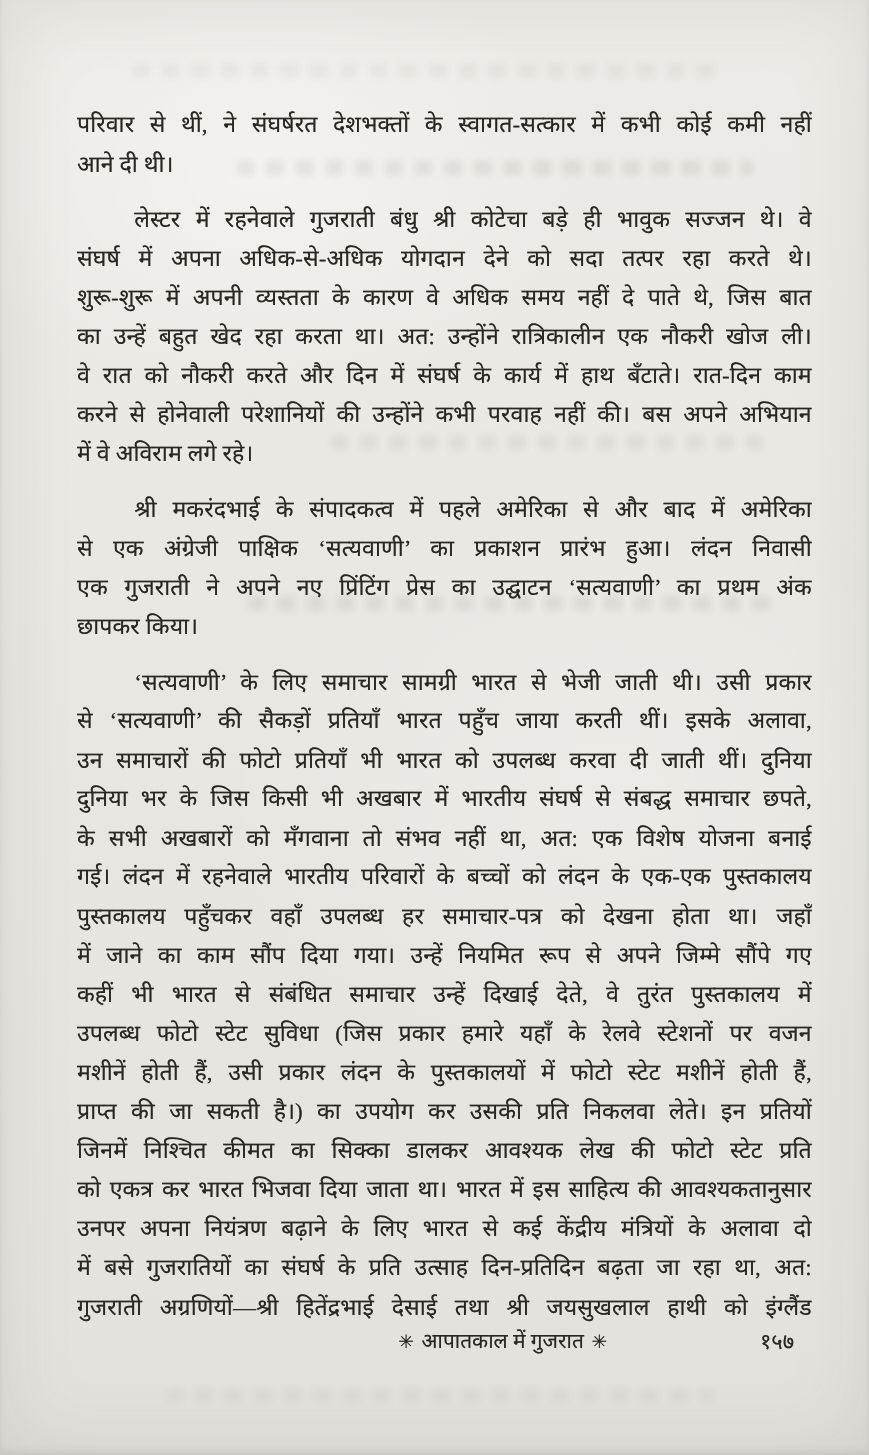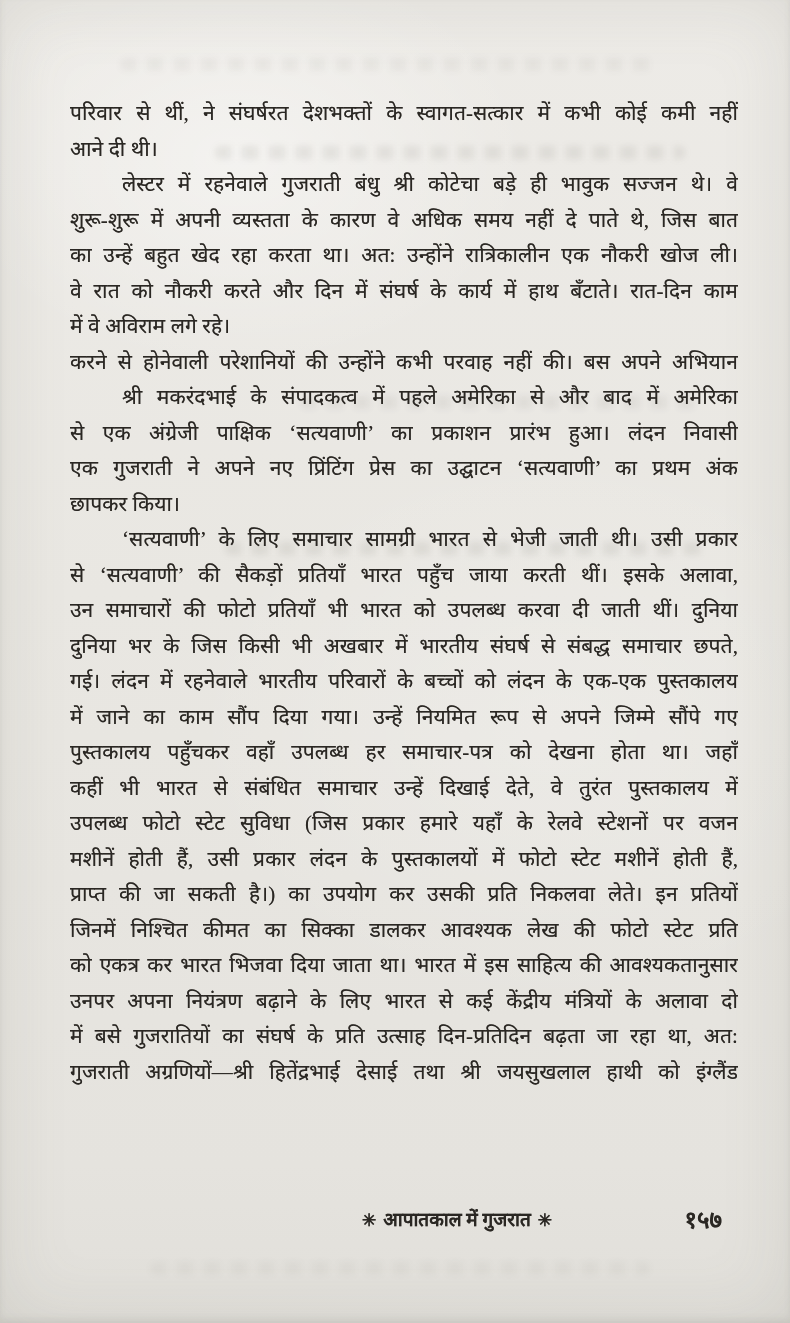--- a/index.html
+++ b/index.html
@@ -37,48 +37,47 @@
   .line {
     height: 35.5px;
     line-height: 35.5px;
     max-height: 35.5px;
     overflow: hidden;
     text-align: justify;
     text-align-last: justify;
     letter-spacing: 0.1px;
     text-shadow: 0 0 0.6px rgba(42,39,35,0.55);
   }
-  .line.indent { padding-left: 52px; }
+  .line.indent { padding-left: 52px; margin-top: 15px; }
   .line.last  { text-align: right; text-align-last: left; }
   .footer {
     position: absolute;
     left: 0;
     top: 1205px;
     width: 790px;
     height: 34px;
     color: var(--ink);
     font-size: 19px;
-    font-weight: bold;
   }
   .footer-title {
     position: absolute;
     left: 457px;
     top: 0;
     transform: translateX(-50%);
     white-space: nowrap;
     line-height: 30px;
     text-shadow: 0 0 0.5px rgba(42,39,35,0.5);
   }
   .footer-ornament { font-size: 17px; padding: 0 7px; }
   .page-number {
     position: absolute;
     right: 68px;
     top: 0;
     line-height: 30px;
-    font-size: 24px;
+    font-size: 20px;
     text-shadow: 0 0 0.5px rgba(42,39,35,0.5);
   }
   
   .bleed {
     position: absolute;
     height: 13px;
     filter: blur(3px);
     background: repeating-linear-gradient(90deg,
       rgba(104,100,92,0.10) 0 16px, rgba(104,100,92,0.0) 16px 27px);
     border-radius: 6px;
@@ -98,36 +97,38 @@
   <div class="bleed b4"></div>
   <div class="bleed b1"></div>
   <div class="bleed b2"></div>
   <div class="bleed b3"></div>
   <div class="bleed b5"></div>
 
   <div class="body-text">
       <div class="line">परिवार से थीं, ने संघर्षरत देशभक्तों के स्वागत-सत्कार में कभी कोई कमी नहीं</div>
       <div class="line last">आने दी थी।</div>
       <div class="line indent">लेस्टर में रहनेवाले गुजराती बंधु श्री कोटेचा बड़े ही भावुक सज्जन थे। वे</div>
+      <div class="line">संघर्ष में अपना अधिक-से-अधिक योगदान देने को सदा तत्पर रहा करते थे।</div>
       <div class="line">शुरू-शुरू में अपनी व्यस्तता के कारण वे अधिक समय नहीं दे पाते थे, जिस बात</div>
       <div class="line">का उन्हें बहुत खेद रहा करता था। अत: उन्होंने रात्रिकालीन एक नौकरी खोज ली।</div>
       <div class="line">वे रात को नौकरी करते और दिन में संघर्ष के कार्य में हाथ बँटाते। रात-दिन काम</div>
+      <div class="line">करने से होनेवाली परेशानियों की उन्होंने कभी परवाह नहीं की। बस अपने अभियान</div>
       <div class="line last">में वे अविराम लगे रहे।</div>
-      <div class="line">करने से होनेवाली परेशानियों की उन्होंने कभी परवाह नहीं की। बस अपने अभियान</div>
       <div class="line indent">श्री मकरंदभाई के संपादकत्व में पहले अमेरिका से और बाद में अमेरिका</div>
       <div class="line">से एक अंग्रेजी पाक्षिक ‘सत्यवाणी’ का प्रकाशन प्रारंभ हुआ। लंदन निवासी</div>
       <div class="line">एक गुजराती ने अपने नए प्रिंटिंग प्रेस का उद्घाटन ‘सत्यवाणी’ का प्रथम अंक</div>
       <div class="line last">छापकर किया।</div>
       <div class="line indent">‘सत्यवाणी’ के लिए समाचार सामग्री भारत से भेजी जाती थी। उसी प्रकार</div>
       <div class="line">से ‘सत्यवाणी’ की सैकड़ों प्रतियाँ भारत पहुँच जाया करती थीं। इसके अलावा,</div>
       <div class="line">उन समाचारों की फोटो प्रतियाँ भी भारत को उपलब्ध करवा दी जाती थीं। दुनिया</div>
       <div class="line">दुनिया भर के जिस किसी भी अखबार में भारतीय संघर्ष से संबद्ध समाचार छपते,</div>
+      <div class="line">के सभी अखबारों को मँगवाना तो संभव नहीं था, अत: एक विशेष योजना बनाई</div>
       <div class="line">गई। लंदन में रहनेवाले भारतीय परिवारों के बच्चों को लंदन के एक-एक पुस्तकालय</div>
+      <div class="line">पुस्तकालय पहुँचकर वहाँ उपलब्ध हर समाचार-पत्र को देखना होता था। जहाँ</div>
       <div class="line">में जाने का काम सौंप दिया गया। उन्हें नियमित रूप से अपने जिम्मे सौंपे गए</div>
-      <div class="line">पुस्तकालय पहुँचकर वहाँ उपलब्ध हर समाचार-पत्र को देखना होता था। जहाँ</div>
       <div class="line">कहीं भी भारत से संबंधित समाचार उन्हें दिखाई देते, वे तुरंत पुस्तकालय में</div>
       <div class="line">उपलब्ध फोटो स्टेट सुविधा (जिस प्रकार हमारे यहाँ के रेलवे स्टेशनों पर वजन</div>
       <div class="line">मशीनें होती हैं, उसी प्रकार लंदन के पुस्तकालयों में फोटो स्टेट मशीनें होती हैं,</div>
       <div class="line">प्राप्त की जा सकती है।) का उपयोग कर उसकी प्रति निकलवा लेते। इन प्रतियों</div>
       <div class="line">जिनमें निश्चित कीमत का सिक्का डालकर आवश्यक लेख की फोटो स्टेट प्रति</div>
       <div class="line">को एकत्र कर भारत भिजवा दिया जाता था। भारत में इस साहित्य की आवश्यकतानुसार</div>
       <div class="line">उनपर अपना नियंत्रण बढ़ाने के लिए भारत से कई केंद्रीय मंत्रियों के अलावा दो</div>
       <div class="line">में बसे गुजरातियों का संघर्ष के प्रति उत्साह दिन-प्रतिदिन बढ़ता जा रहा था, अत:</div>
       <div class="line">गुजराती अग्रणियों—श्री हितेंद्रभाई देसाई तथा श्री जयसुखलाल हाथी को इंग्लैंड</div>
     </div>

